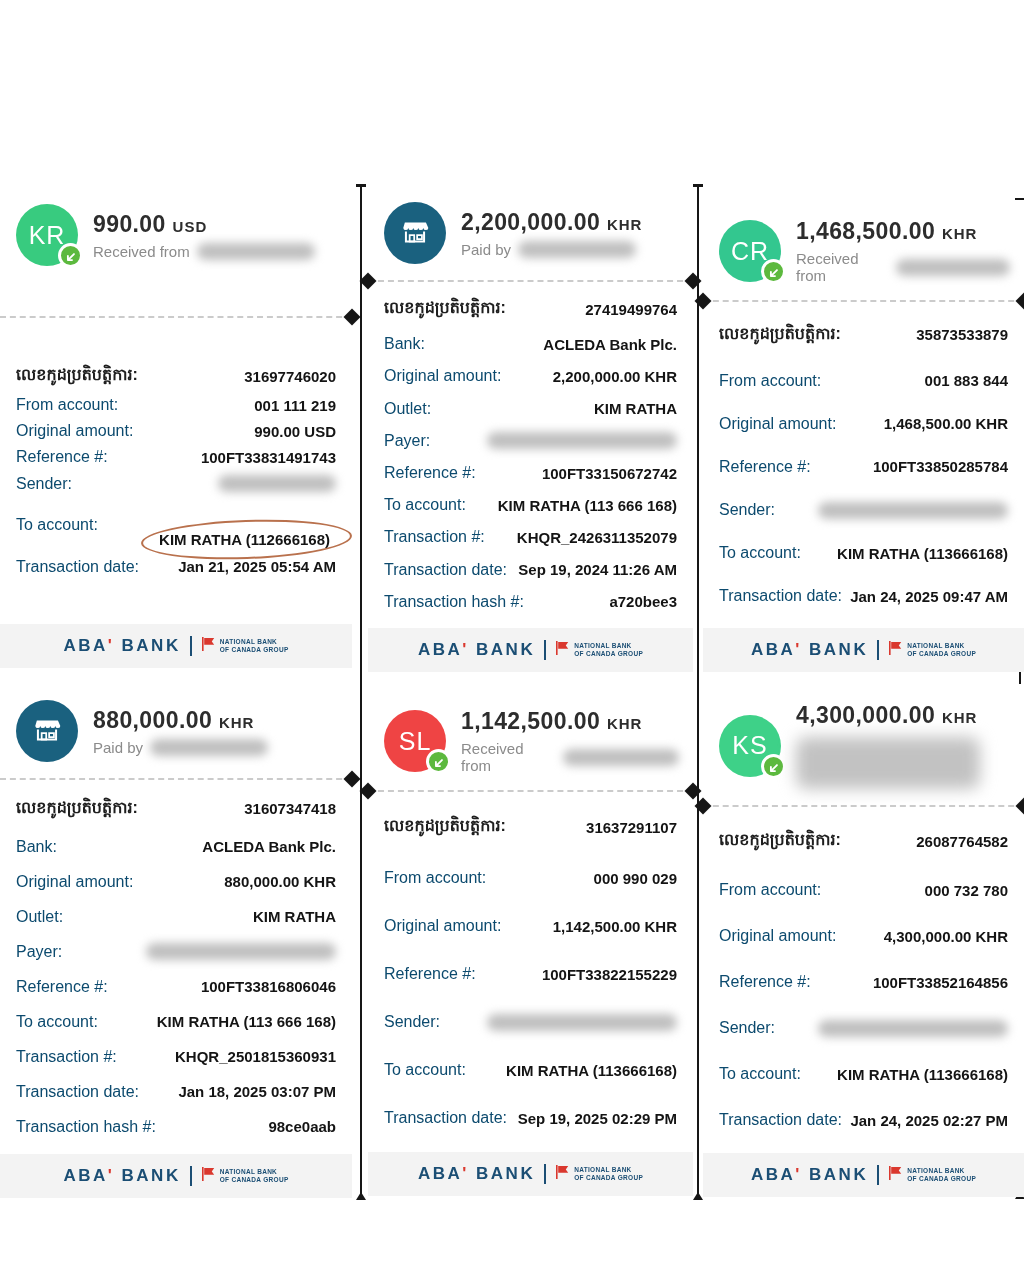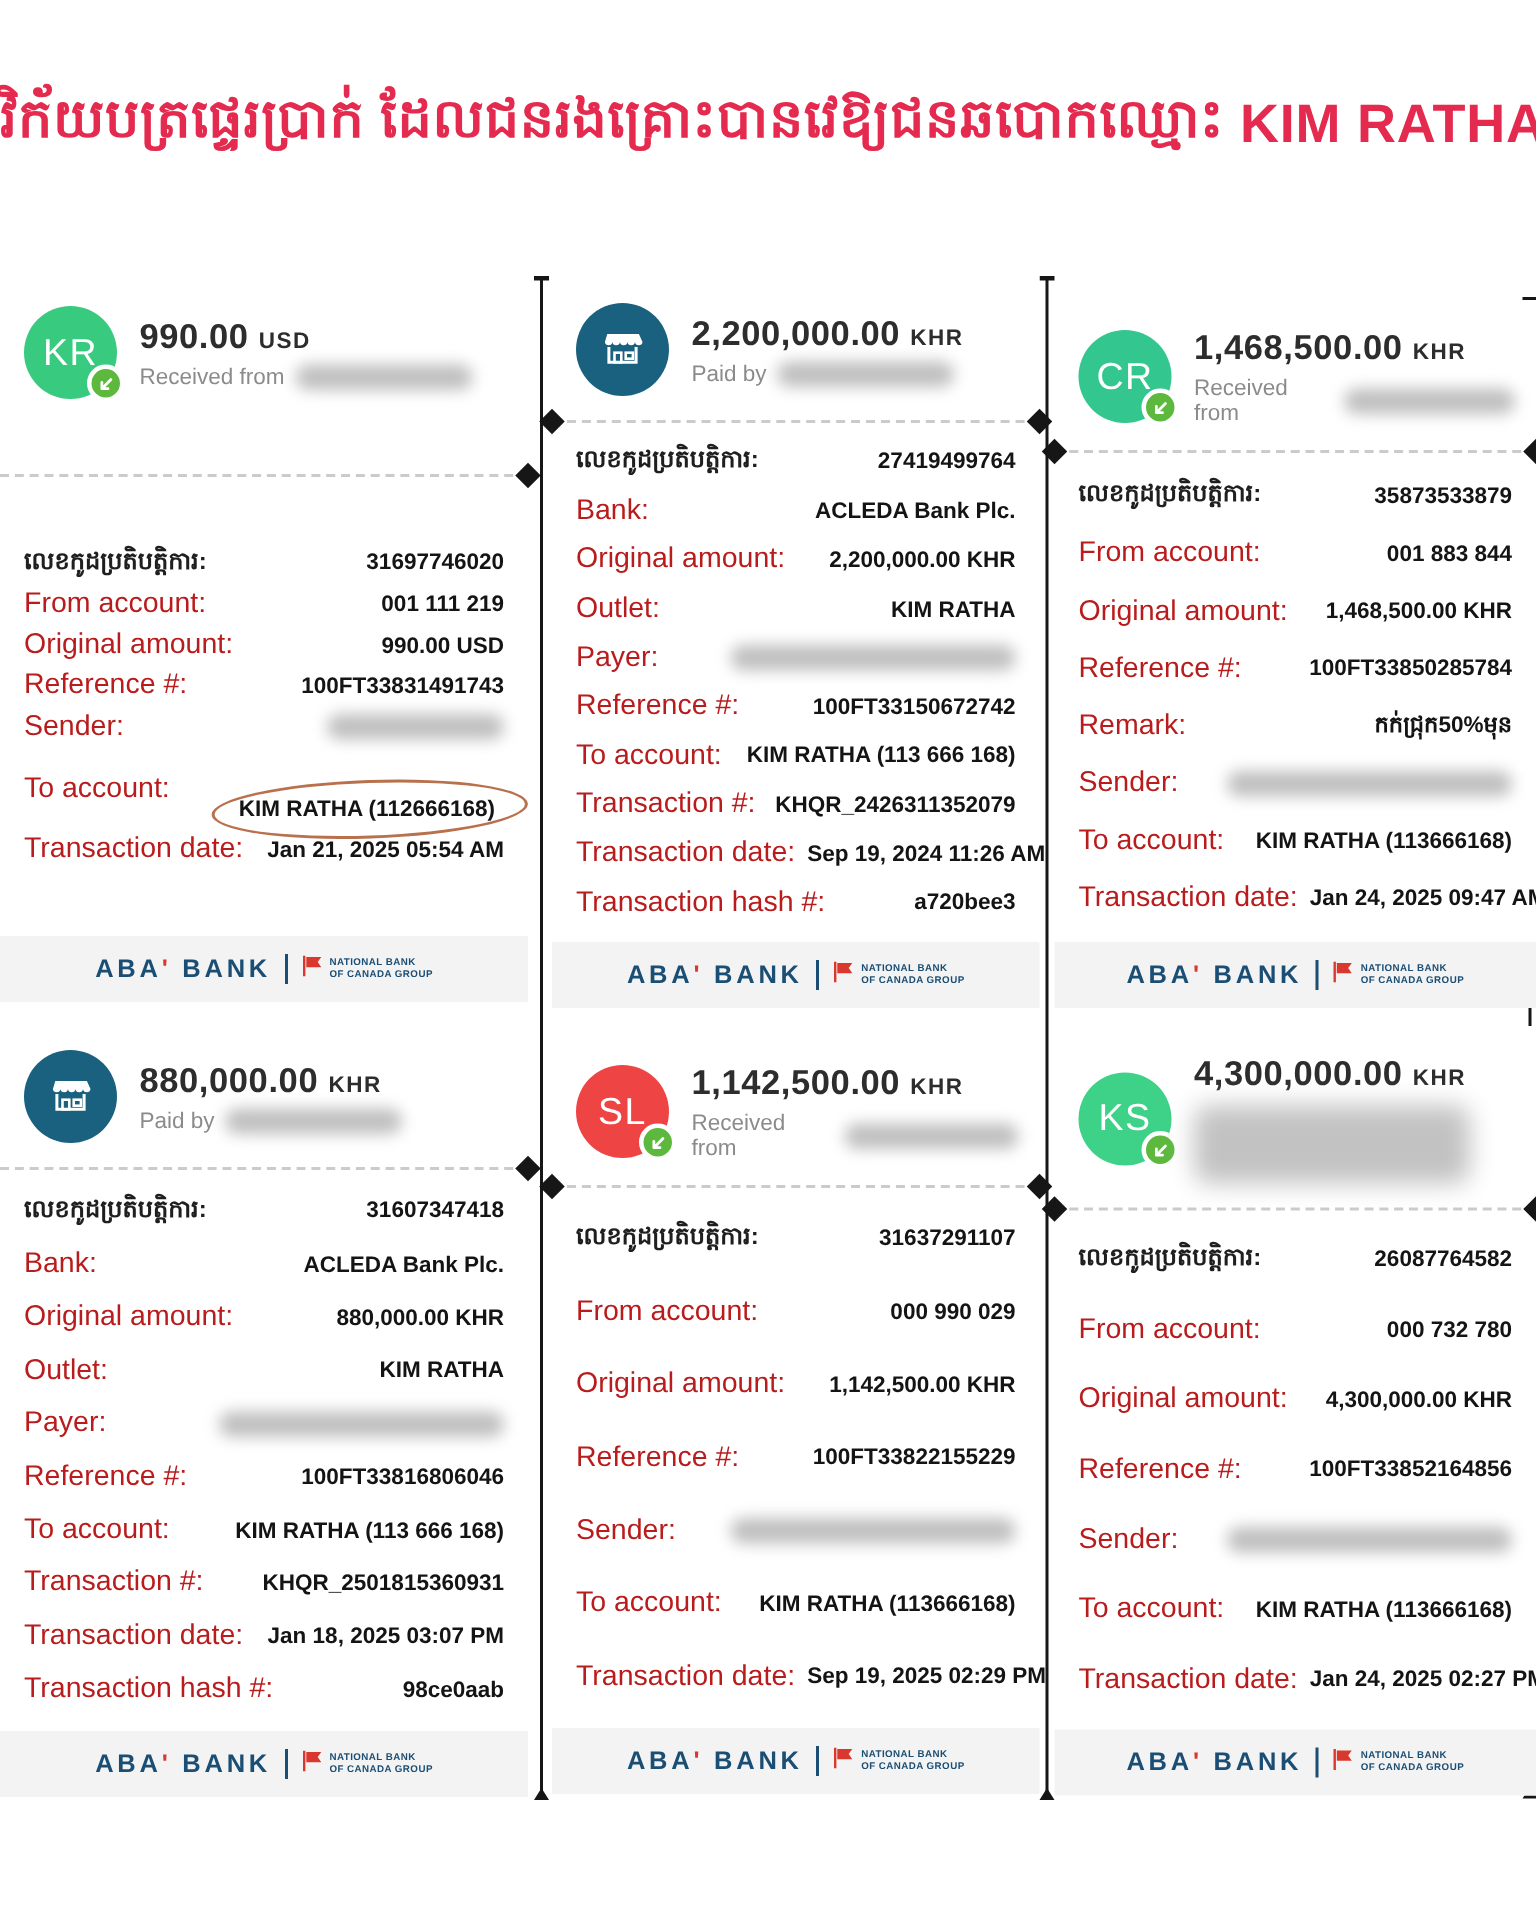--- a/index.html
+++ b/index.html
@@ -47,42 +47,41 @@
   .blur-bar.wide { width:190px; }
   .blur-block { width:86%; height:52px; background:#c2c2c2; border-radius:10px; filter:blur(8px); margin-top:8px; }
 
   .separator { position:relative; height:0; border-top:2px dashed #cbcbcb; margin:2px 0 0 0; }
   .diamond { position:absolute; top:-7px; width:12px; height:12px; background:#161616; transform:rotate(45deg); }
   .diamond.left  { left:-6px; }
   .diamond.right { right:-6px; }
 
   .card-body { flex:1; display:flex; flex-direction:column; justify-content:space-around; padding:8px 16px 10px 16px; }
   .row { display:flex; justify-content:space-between; align-items:center; gap:8px; }
-  .row-label { font-size:19px; color:#b91c1c; white-space:nowrap; }
+  .row-label { font-size:16px; color:#0c4a6e; white-space:nowrap; }
   .row-label.khmer { font-size:16px; font-weight:700; color:#1f1f1f; }
   .row-value { font-size:15px; font-weight:700; color:#141414; text-align:right; white-space:nowrap; }
   .row-value.khmer { font-weight:800; }
   .circled { position:relative; display:inline-block; padding:2px 6px;margin-top:28px; }
   .circled::after { content:''; position:absolute; inset:-9px -16px -9px -12px;
                     border:2px solid #b9714d; border-radius:50%; transform:rotate(-2deg); }
 
   .card-footer { height:44px; background:#f3f3f3; display:flex; align-items:center; justify-content:center; gap:9px; }
   .aba-word { color:#1b4e74; font-weight:800; font-size:17px; letter-spacing:2.5px; white-space:nowrap; }
   .aba-word .apos { color:#da382e; }
   .logo-sep { width:2px; height:20px; background:#1b4e74; }
   .partner { display:flex; align-items:center; gap:4px; }
   .partner-text { display:flex; flex-direction:column; font-size:6.5px; font-weight:700;
                   color:#1b4e74; line-height:1.25; letter-spacing:0.3px; }
   .store-svg { display:block; }
 </style>
 </head>
 <body>
 
 <div id="stage">
-  <h1 class="title"><span lang="km">វិក័យបត្រផ្ទេរប្រាក់ ដែលជនរងគ្រោះបានវេឱ្យជនឆបោកឈ្មោះ</span> <span>KIM RATHA</span></h1>
 
   <div class="vline v1"></div>
   <div class="vline v2"></div>
   <div class="vline v3"></div>
 
   <section id="card0" class="card">
       <div class="card-header">
         <div class="avatar" style="background: rgb(56, 203, 127);">
           <span>KR</span>
           <span class="avatar-badge" style="background: rgb(92, 185, 62);">
@@ -261,24 +260,20 @@
         </div>
         <div class="row">
           <span class="row-label">Original amount:</span>
           <span class="row-value">1,468,500.00 KHR</span>
         </div>
         <div class="row">
           <span class="row-label">Reference #:</span>
           <span class="row-value">100FT33850285784</span>
         </div>
         <div class="row">
-          <span class="row-label">Remark:</span>
-          <span class="row-value khmer" lang="km">កក់ជ្រុក50%មុន</span>
-        </div>
-        <div class="row">
           <span class="row-label">Sender:</span>
           <span class="blur-bar wide"></span>
         </div>
         <div class="row">
           <span class="row-label">To account:</span>
           <span class="row-value">KIM RATHA (113666168)</span>
         </div>
         <div class="row">
           <span class="row-label">Transaction date:</span>
           <span class="row-value">Jan 24, 2025 09:47 AM</span>

